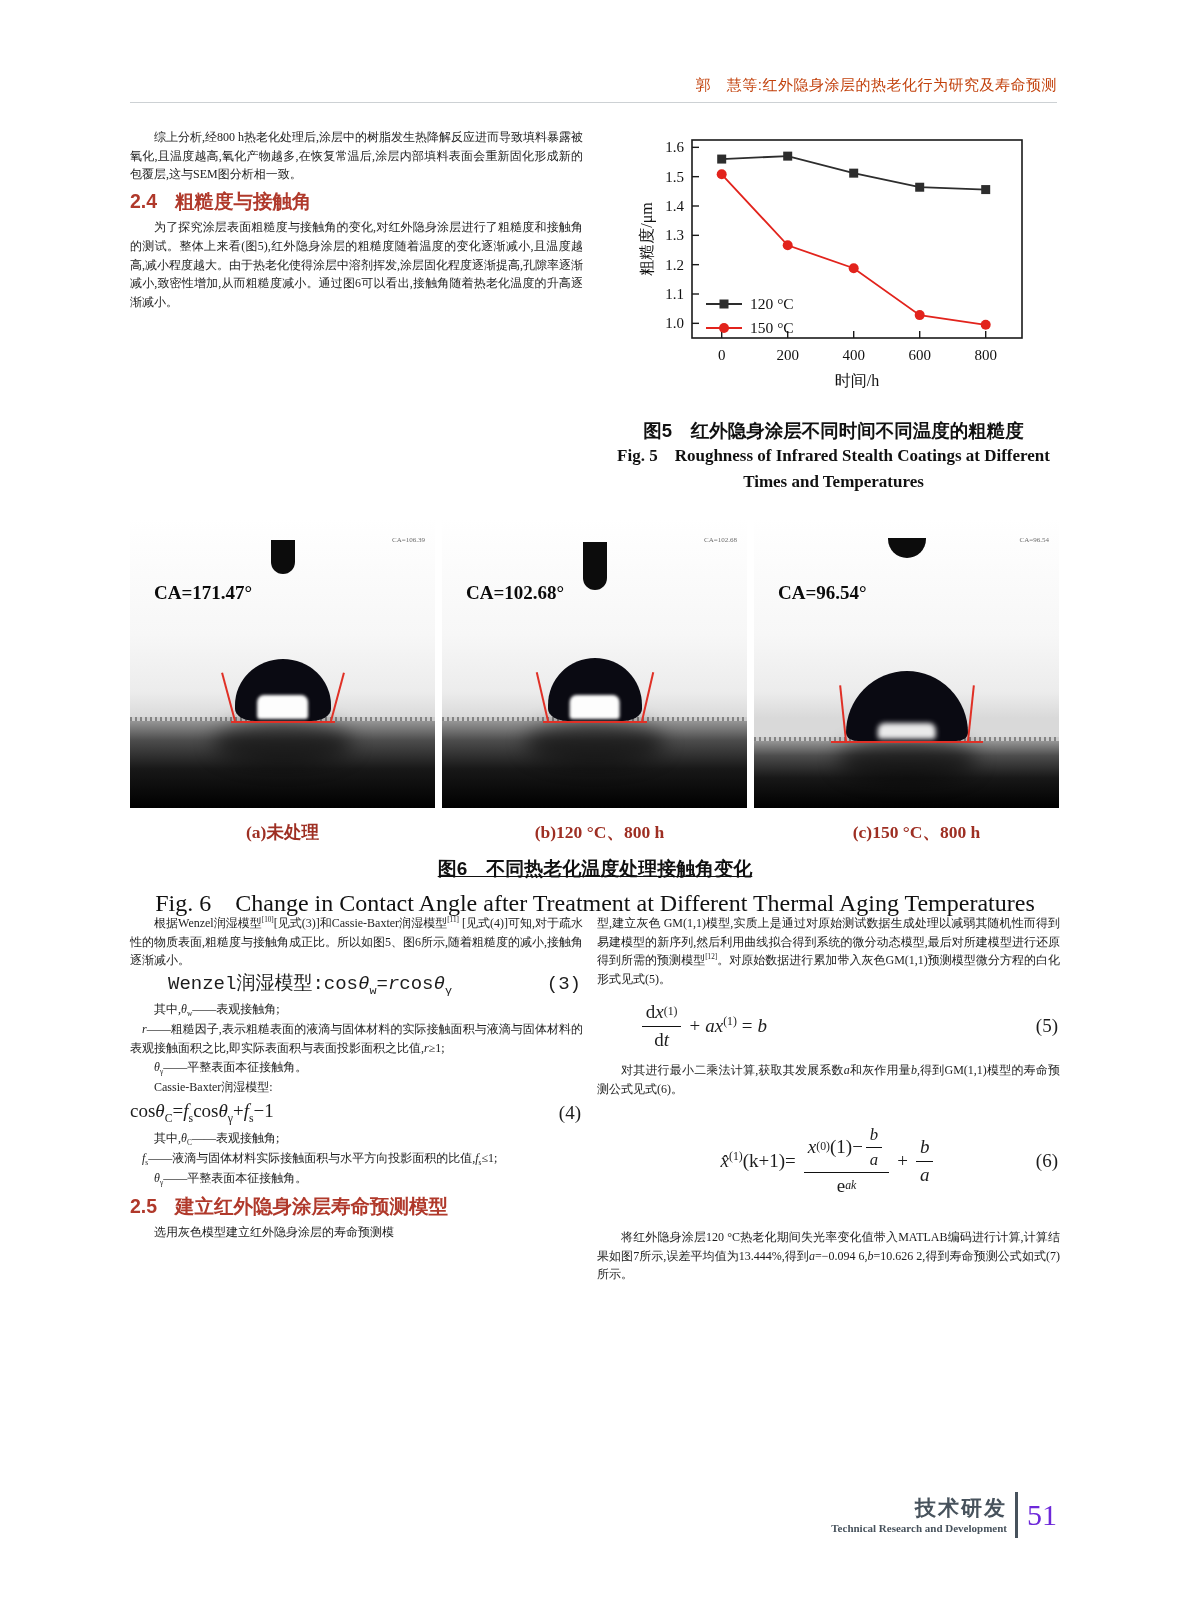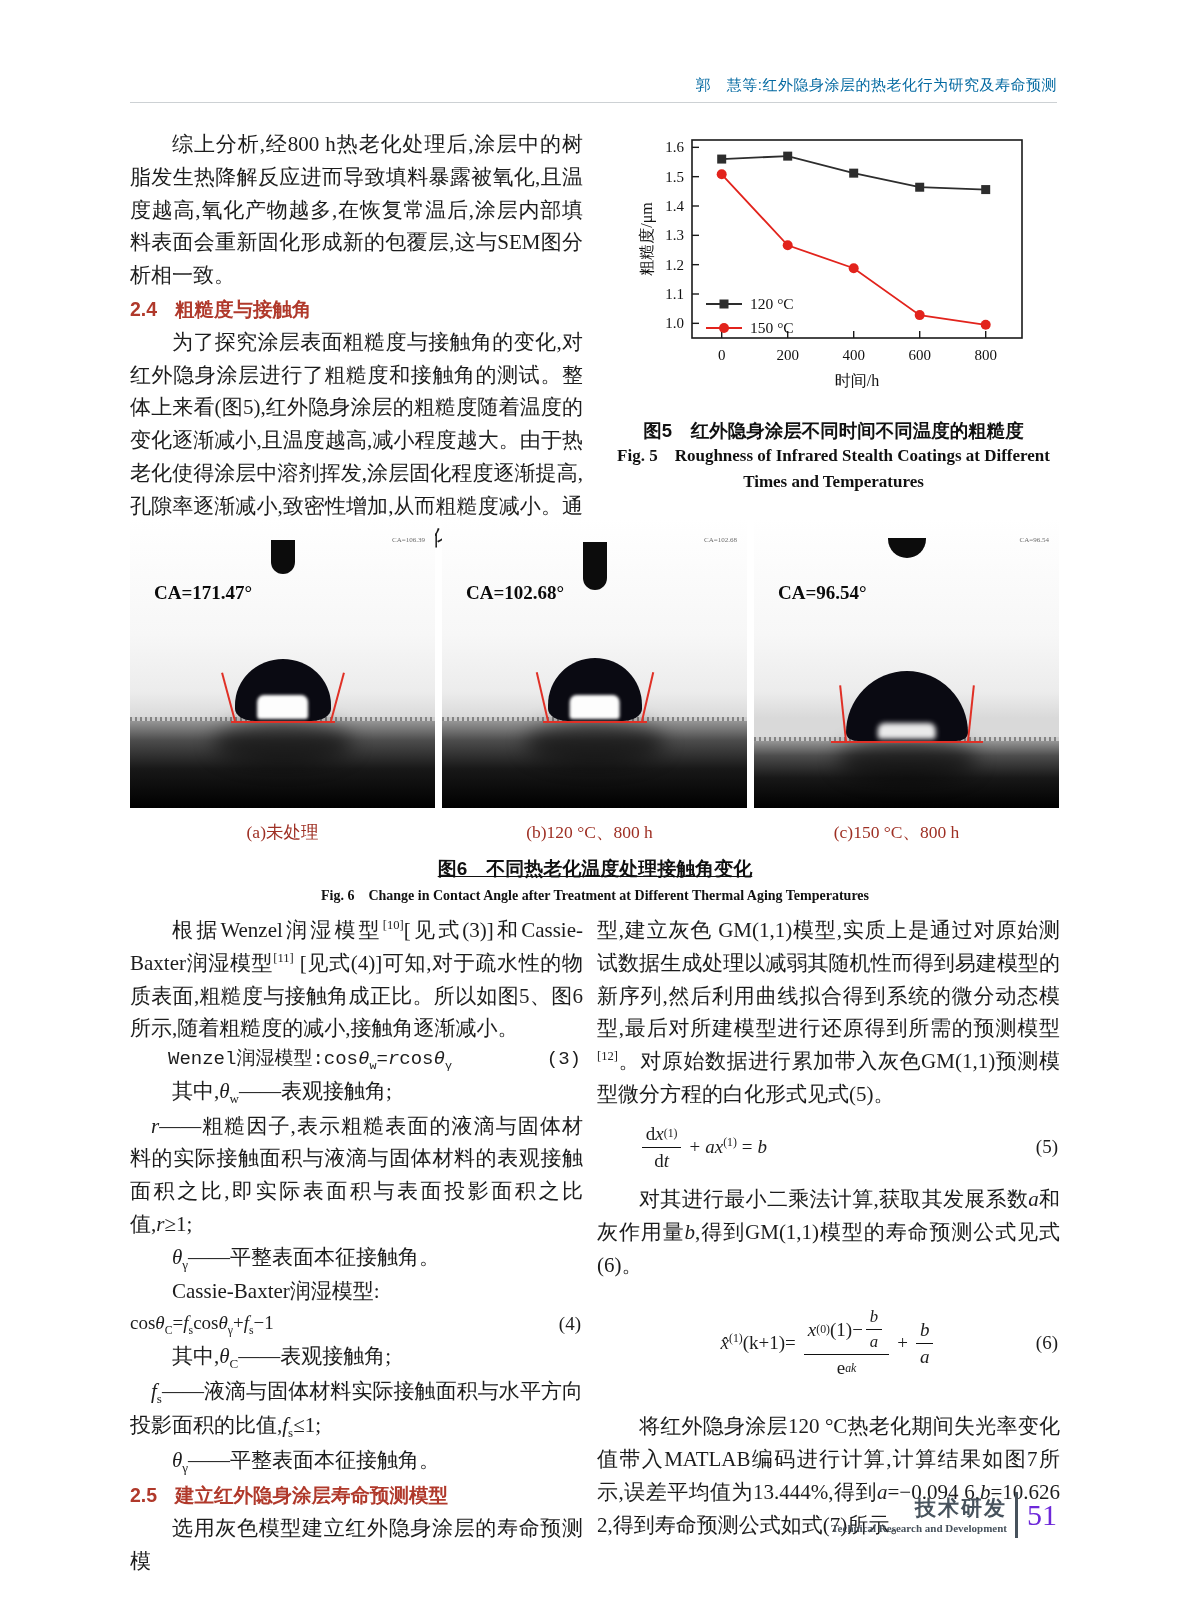--- a/index.html
+++ b/index.html
@@ -2,31 +2,31 @@
 <html><head>
 <meta charset="utf-8">
 <style>
   html,body{margin:0;padding:0;background:#ffffff;}
   body{width:1187px;height:1600px;position:relative;
        font-family:"Liberation Serif","DejaVu Serif",serif;color:#1c1c1c;}
 
   
   .hdr{position:absolute;left:130px;top:76px;width:927px;text-align:right;
        font-family:"Liberation Sans","DejaVu Sans",sans-serif;
-       font-size:15px;color:#0369a1;letter-spacing:.5px;}
+       font-size:15px;color:#c2410c;letter-spacing:.5px;}
   .hdr-rule{position:absolute;left:130px;top:102px;width:927px;height:0;
        border-top:1.5px solid #cdd1d4;}
 
   
   .top-section{position:absolute;left:130px;top:128px;width:930px;display:flex;gap:24px;}
   .bottom-section{position:absolute;left:130px;top:914px;width:930px;display:flex;gap:14px;}
   .colL{width:453px;flex:none;}
   .colR{flex:1;min-width:0;}
 
-  p.body{margin:0;font-size:21px;line-height:1.56;text-align:justify;}
+  p.body{margin:0;font-size:12px;line-height:1.56;text-align:justify;}
   .ind2{text-indent:2em;}
   .ind1{text-indent:1em;}
   sup.ref{font-size:.6em;vertical-align:super;line-height:0;}
   .sec-head{display:flex;gap:18px;align-items:baseline;margin:4px 0 3px 0;
       font-family:"Liberation Sans","DejaVu Sans",sans-serif;font-weight:bold;
       font-size:19.5px;color:#b0392b;}
   i{font-style:italic;}
   sub{font-size:.62em;}
   sup{font-size:.62em;}
 
@@ -84,25 +84,25 @@
   .panel-a .tangent.tr{left:calc(50% + 47px);transform:rotate(15deg);}
   .panel-b .tangent.tl{left:calc(50% - 48px);transform:rotate(-13deg);}
   .panel-b .tangent.tr{left:calc(50% + 46px);transform:rotate(13deg);}
   .panel-c .tangent.tl{left:calc(50% - 62px);transform:rotate(-6deg);}
   .panel-c .tangent.tr{left:calc(50% + 60px);transform:rotate(6deg);}
   .baseline{position:absolute;left:50%;transform:translateX(-50%);height:2px;background:#e03026;}
   .panel-a .baseline,.panel-b .baseline{bottom:calc(30% - 2px);width:104px;}
   .panel-c .baseline{bottom:calc(23% - 2px);width:152px;}
   .ca-label{position:absolute;left:24px;top:64px;font-weight:bold;font-size:19px;color:#0b0b0b;}
   .corner-label{position:absolute;right:10px;top:18px;font-size:7px;color:#6b6b6b;margin-left:40px;}
-  .subcaps{display:flex;gap:2px;margin-top:12px;}
+  .subcaps{display:flex;gap:12px;margin-top:12px;font-weight:bold;}
   .subcap{width:305px;flex:none;text-align:center;color:#9e2f23;font-size:17.5px;}
   .fig6-zh{margin-top:12px;text-align:center;font-family:"Liberation Sans","DejaVu Sans",sans-serif;
      font-weight:bold;font-size:19px;color:#111;text-decoration:underline;}
-  .fig6-en{margin-top:5px;text-align:center;font-weight:bold;font-size:14px;color:#111;}
+  .fig6-en{margin-top:5px;text-align:center;font-weight:normal;font-size:24px;color:#111;}
 
   
   .footer{position:absolute;right:130px;top:1492px;display:flex;align-items:center;}
   .footer .ftxt{text-align:right;color:#47525c;}
   .footer .fzh{font-family:"Liberation Sans","DejaVu Sans",sans-serif;font-weight:bold;
      font-size:21px;letter-spacing:2px;line-height:1.1;}
   .footer .fen{font-weight:bold;font-size:11px;margin-top:2px;}
   .footer .fbar{width:3px;height:46px;background:#47525c;margin:0 9px 0 8px;}
   .footer .fpage{font-size:30px;color:#6d28d9;}
 </style>

